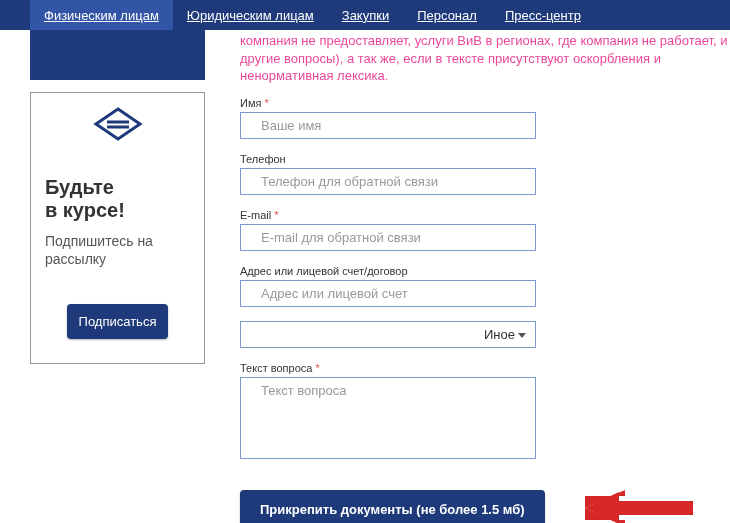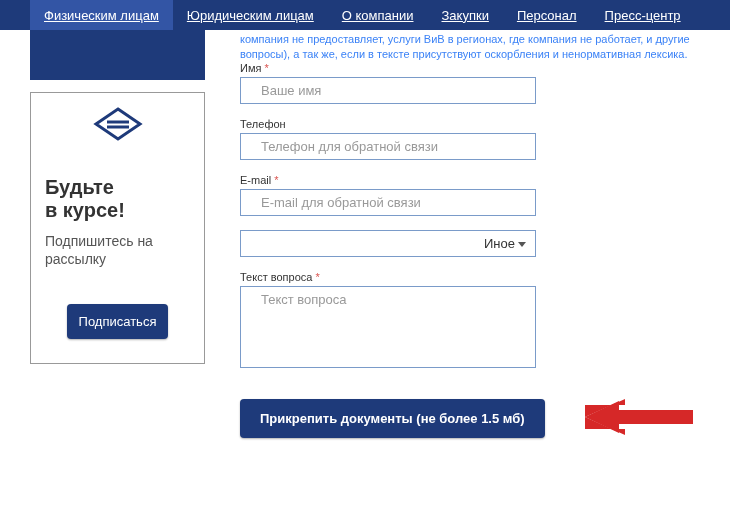--- a/index.html
+++ b/index.html
@@ -13,21 +13,21 @@
 
   .sidebar { width: 190px; flex-shrink: 0; margin-right: 20px; }
   .blue-block { width: 175px; height: 50px; background: #1e3a7a; }
   .subscribe-box { border: 1px solid #999; width: 175px; margin-top: 12px; padding: 14px 14px 24px 14px; }
   .subscribe-icon { display: flex; justify-content: center; margin-bottom: 10px; }
   .sub-title { font-weight: bold; font-size: 20px; line-height: 1.15; margin-bottom: 10px; margin-top: 25px; }
   .sub-text { font-size: 14px; color: #555; margin-bottom: 36px; line-height: 1.3; }
   .sub-btn { background: #1e3a7a; color: #fff; border: none; border-radius: 4px; padding: 10px 12px; font-size: 13px; cursor: pointer; box-shadow: 0 1px 2px rgba(0,0,0,0.3); display: block; margin: 0 auto; }
 
   .main { flex: 1; padding-top: 2px; }
-  .disclaimer { font-size: 11px; color: #3b82f6; line-height: 1.35; }
+  .disclaimer { font-size: 13px; color: #ec4899; line-height: 1.35; margin-bottom: 12px; }
 
   .form-group { margin-bottom: 14px; }
   .form-label { font-size: 11px; color: #333; margin-bottom: 3px; display: block; }
   .req { color: #d9534f; }
   .form-input, .form-select, .form-textarea { width: 296px; border: 1px solid #7a9bc9; padding: 5px 20px; font-size: 13px; color: #888; font-family: inherit; background: #fff; }
   .form-input::placeholder, .form-textarea::placeholder { color: #999; }
   .form-select { color: #333; appearance: none; position: relative; text-align: right; }
   .select-wrap { position: relative; width: 296px; }
   .select-wrap::after { content: ""; position: absolute; right: 10px; top: 50%; margin-top: -1px; border-left: 4px solid transparent; border-right: 4px solid transparent; border-top: 5px solid #555; pointer-events: none; }
   .form-textarea { height: 82px; resize: none; }
@@ -36,21 +36,20 @@
   .attach-btn { background: #1e3a7a; color: #fff; border: none; border-radius: 4px; padding: 12px 20px; font-size: 13px; cursor: pointer; box-shadow: 0 1px 2px rgba(0,0,0,0.3); font-weight: bold; }
 
   .arrow { margin-left: 40px; }
 </style>
 </head>
 <body>
 
 <div class="topnav">
   <div class="nav-item active">Физическим лицам</div>
   <div class="nav-item">Юридическим лицам</div>
-  <div class="nav-item">О компании</div>
   <div class="nav-item">Закупки</div>
   <div class="nav-item">Персонал</div>
   <div class="nav-item">Пресс-центр</div>
 </div>
 
 <div class="content">
   <div class="sidebar">
     <div class="blue-block"></div>
     <div class="subscribe-box">
       <div class="subscribe-icon">
@@ -81,20 +80,24 @@
     <div class="form-group">
       <label class="form-label">Телефон</label>
       <input class="form-input" type="text" placeholder="Телефон для обратной связи" style="">
     </div>
 
     <div class="form-group">
       <label class="form-label"><span>E-mail</span> <span class="req">*</span></label>
       <input class="form-input" type="text" placeholder="E-mail для обратной связи" style="">
     </div>
 
+    <div class="form-group">
+      <label class="form-label">Адрес или лицевой счет/договор</label>
+      <input class="form-input" type="text" placeholder="Адрес или лицевой счет" style="">
+    </div>
 
     <div class="form-group">
       <div class="select-wrap">
         <select class="form-select">
           <option>Иное</option>
         </select>
       </div>
     </div>
 
     <div class="form-group">

